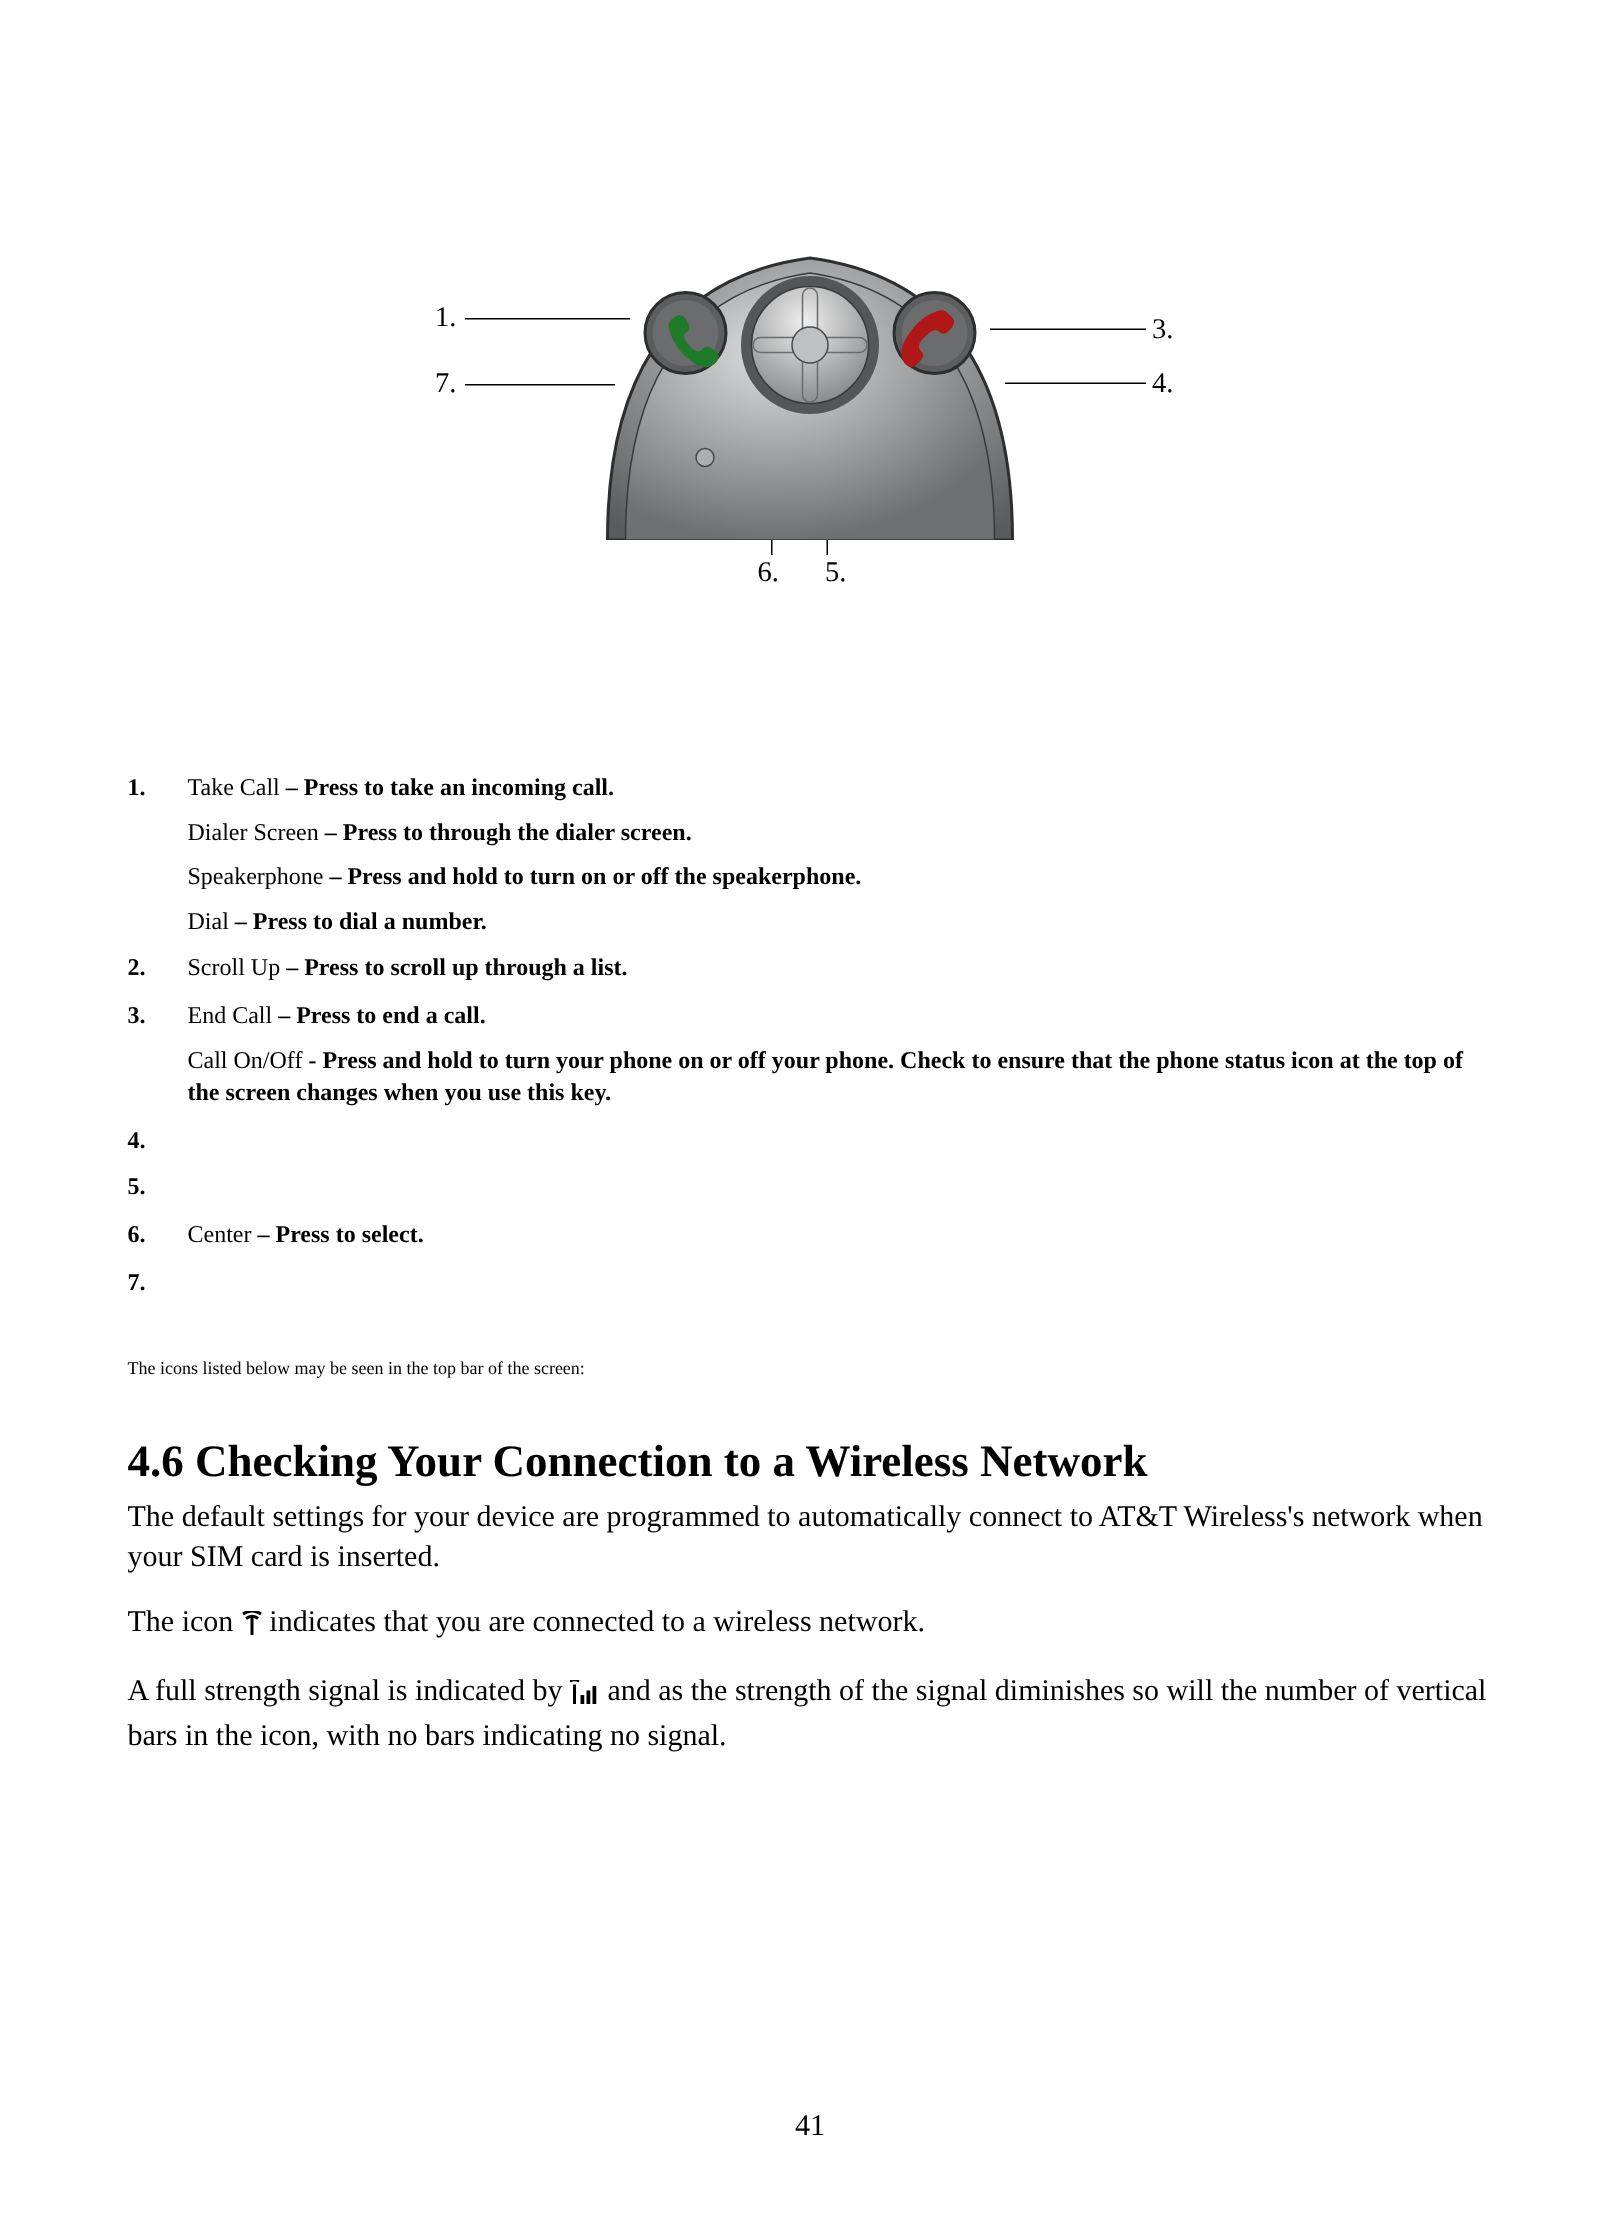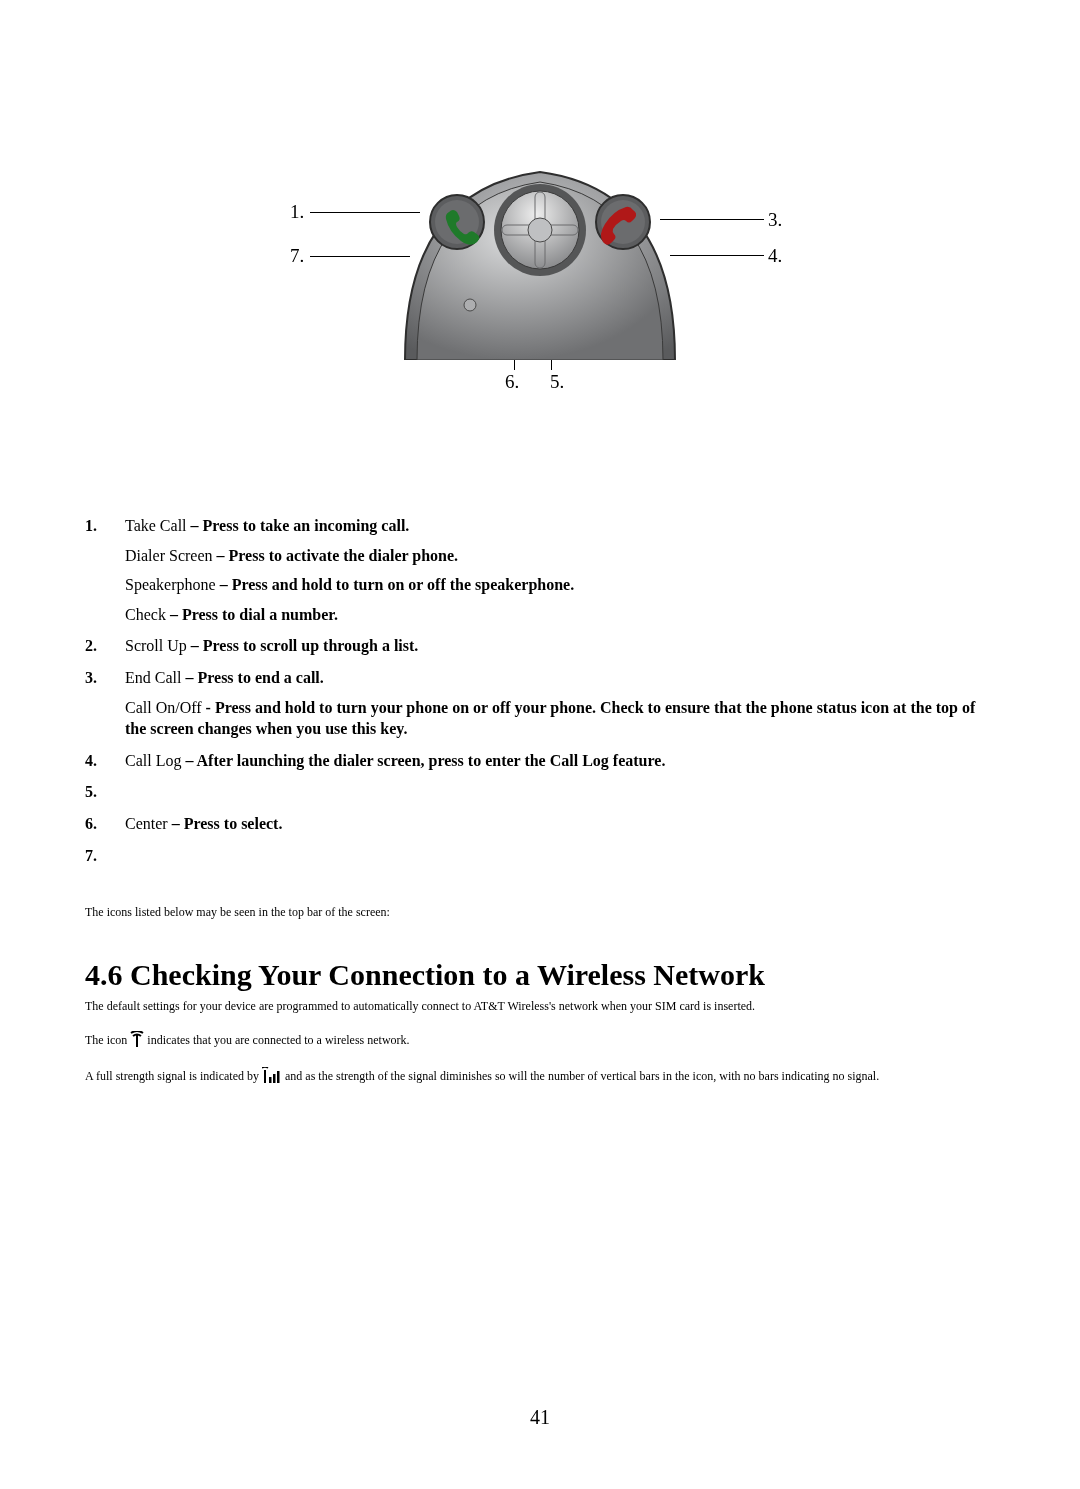--- a/index.html
+++ b/index.html
@@ -75,21 +75,21 @@
     line-height: 1.35;
     margin-top: 38px;
   }
 
   h2.section {
     font-size: 30px;
     font-weight: bold;
     margin: 38px 0 6px 0;
   }
   .body-text {
-    font-size: 12px;
+    font-size: 20px;
     line-height: 1.35;
     margin: 0 0 16px 0;
   }
   .inline-icon {
     display: inline-block;
     vertical-align: -3px;
   }
 
   .page-num {
     position: absolute;
@@ -177,43 +177,40 @@
       </svg>
     </div>
   </div>
 
   <div class="feature-list">
 
   <div class="item">
         <div class="num">1.</div>
         <div class="body">
           <div><span>Take Call</span><b><span> – </span></b><b>Press to take an incoming call.</b></div>
-          <div><span>Dialer Screen</span><b><span> – </span></b><b>Press to activate the dialer phone.</b></div>
+          <div><span>Dialer Screen</span><b><span> – </span></b><b>Press to through the dialer screen.</b></div>
           <div><span>Speakerphone</span><b><span> – </span></b><b>Press and hold to turn on or off the speakerphone.</b></div>
-          <div><span>Check</span><b><span> – </span></b><b>Press to dial a number.</b></div>
+          <div><span>Dial</span><b><span> – </span></b><b>Press to dial a number.</b></div>
         </div>
       </div>
       <div class="item">
         <div class="num">2.</div>
         <div class="body">
           <div><span>Scroll Up</span><b><span> – </span></b><b>Press to scroll up through a list.</b></div>
         </div>
       </div>
       <div class="item">
         <div class="num">3.</div>
         <div class="body">
           <div><span>End Call</span><b><span> – </span></b><b>Press to end a call.</b></div>
           <div><span>Call On/Off</span><b><span> - </span></b><b>Press and hold to turn your phone on or off your phone.  Check to ensure that the phone status icon at the top of the screen changes when you use this key.</b></div>
         </div>
       </div>
       <div class="item">
         <div class="num">4.</div>
-        <div class="body">
-          <div><span>Call Log</span><b><span> – </span></b><b>After launching the dialer screen, press to enter the Call Log feature.</b></div>
-        </div>
       </div>
       <div class="item">
         <div class="num">5.</div>
       </div>
       <div class="item">
         <div class="num">6.</div>
         <div class="body">
           <div><span>Center</span><b><span> – </span></b><b>Press to select.</b></div>
         </div>
       </div>

